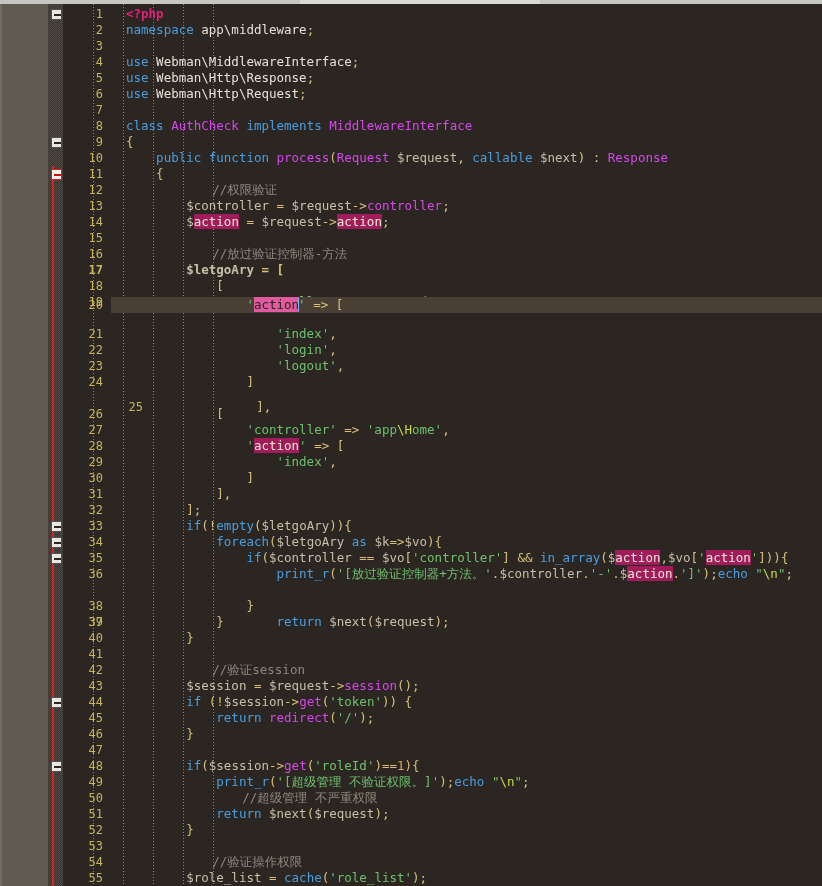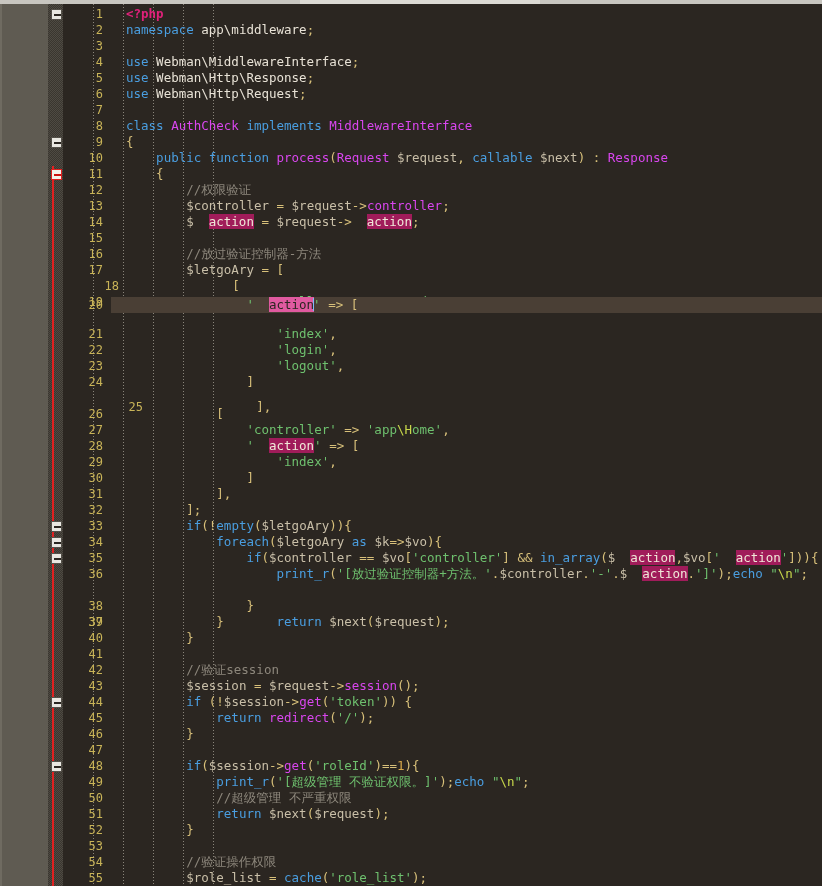--- a/index.html
+++ b/index.html
@@ -108,25 +108,25 @@
 
   
   .kw   {color:#4a9ee0;}
   .php  {color:#e0217a;font-weight:bold;}  
   .var  {color:#c9bfa8;}            
   .fn   {color:#4a9ee0;}            
   .type {color:#d946ef;}            
   .str  {color:#6ec06e;}            
   .esc  {color:#c8d84a;}            
   .num  {color:#d8a84a;}            
-  .cmt  {color:#8d877c;}            
+  .cmt  {color:#8d877c;margin-left:26px;}            
   .pun  {color:#d8c07a;}            
   .op   {color:#d8c07a;}
   .plain{color:#e8e2d6;}
-  .mark {background:#a01c5a;color:#f0e8d8;margin-left:15px;}         
+  .mark {background:#a01c5a;color:#f0e8d8;}         
   .mark.cur{background:#e05aa0;color:#2b2621;}      
   .caret{display:inline-block;width:1px;height:13px;background:#7fb8ff;vertical-align:-2px;margin:0 -1px;}
 </style>
 </head>
 <body>
 
 <div id="app">
 
   <div id="chrome">
     <div class="lite"></div>
@@ -157,22 +157,22 @@
           <div class="row" style="top: 98px;"><span class="ln">7</span><span class="txt"></span></div>
           <div class="row" style="top: 114px;"><span class="ln">8</span><span class="txt"><span class="kw">class</span><span class="type"> AuthCheck </span><span class="kw">implements</span><span class="type"> MiddlewareInterface</span></span></div>
           <div class="row" style="top: 130px;"><span class="ln">9</span><span class="txt"><span class="pun">{</span></span></div>
           <div class="row" style="top: 146px;"><span class="ln">10</span><span class="txt"><span class="plain">    </span><span class="kw">public</span><span class="plain"> </span><span class="kw">function</span><span class="plain"> </span><span class="type">process</span><span class="pun">(</span><span class="type">Request </span><span class="var">$request</span><span class="pun">, </span><span class="kw">callable</span><span class="plain"> </span><span class="var">$next</span><span class="pun">) </span><span class="pun">: </span><span class="type">Response</span></span></div>
           <div class="row" style="top: 162px;"><span class="ln">11</span><span class="txt"><span class="plain">    </span><span class="pun">{</span></span></div>
           <div class="row" style="top: 178px;"><span class="ln">12</span><span class="txt"><span class="plain">        </span><span class="cmt">//权限验证</span></span></div>
           <div class="row" style="top: 194px;"><span class="ln">13</span><span class="txt"><span class="plain">        </span><span class="var">$controller</span><span class="op"> = </span><span class="var">$request</span><span class="op">-&gt;</span><span class="type">controller</span><span class="pun">;</span></span></div>
           <div class="row" style="top: 210px;"><span class="ln">14</span><span class="txt"><span class="plain">        </span><span class="var">$</span><span class="mark">action</span><span class="op"> = </span><span class="var">$request</span><span class="op">-&gt;</span><span class="mark">action</span><span class="pun">;</span></span></div>
           <div class="row" style="top: 226px;"><span class="ln">15</span><span class="txt"></span></div>
           <div class="row" style="top: 242px;"><span class="ln">16</span><span class="txt"><span class="plain">        </span><span class="cmt">//放过验证控制器-方法</span></span></div>
-          <div class="row" style="top: 258px;"><span class="ln">17</span><span class="txt"><span class="plain">        </span><span class="var">$letgoAry</span><span class="op"> = </span><span class="pun">[</span></span></div>
-          <div class="row" style="top: 274px; margin-left: 16px;"><span class="ln">18</span><span class="txt"><span class="plain">            </span><span class="pun">[</span></span></div>
+          <div class="row" style="top: 258px; font-weight: bold;"><span class="ln">17</span><span class="txt"><span class="plain">        </span><span class="var">$letgoAry</span><span class="op"> = </span><span class="pun">[</span></span></div>
+          <div class="row" style="top: 274px;"><span class="ln">18</span><span class="txt"><span class="plain">            </span><span class="pun">[</span></span></div>
           <div class="row" style="top: 290px;"><span class="ln">19</span><span class="txt"><span class="plain">                </span><span class="str">'controller'</span><span class="op"> =&gt; </span><span class="str">'app</span><span class="esc">\I</span><span class="str">ndex'</span><span class="pun">,</span></span></div>
           <div class="row active" style="top: 293px;"><div class="hl"></div><span class="ln">20</span><span class="txt"><span class="plain">                </span><span class="str">'</span><span class="mark cur">action</span><span class="caret"></span><span class="str">'</span><span class="op"> =&gt; </span><span class="pun">[</span></span></div>
           <div class="row" style="top: 322px;"><span class="ln">21</span><span class="txt"><span class="plain">                    </span><span class="str">'index'</span><span class="pun">,</span></span></div>
           <div class="row" style="top: 338px;"><span class="ln">22</span><span class="txt"><span class="plain">                    </span><span class="str">'login'</span><span class="pun">,</span></span></div>
           <div class="row" style="top: 354px;"><span class="ln">23</span><span class="txt"><span class="plain">                    </span><span class="str">'logout'</span><span class="pun">,</span></span></div>
           <div class="row" style="top: 370px;"><span class="ln">24</span><span class="txt"><span class="plain">                </span><span class="pun">]</span></span></div>
           <div class="row" style="top: 395px; margin-left: 40px;"><span class="ln">25</span><span class="txt"><span class="plain">            </span><span class="pun">],</span></span></div>
           <div class="row" style="top: 402px;"><span class="ln">26</span><span class="txt"><span class="plain">            </span><span class="pun">[</span></span></div>
           <div class="row" style="top: 418px; text-decoration: underline;"><span class="ln">27</span><span class="txt"><span class="plain">                </span><span class="str">'controller'</span><span class="op"> =&gt; </span><span class="str">'app</span><span class="esc">\H</span><span class="str">ome'</span><span class="pun">,</span></span></div>
           <div class="row" style="top: 434px;"><span class="ln">28</span><span class="txt"><span class="plain">                </span><span class="str">'</span><span class="mark">action</span><span class="str">'</span><span class="op"> =&gt; </span><span class="pun">[</span></span></div>

